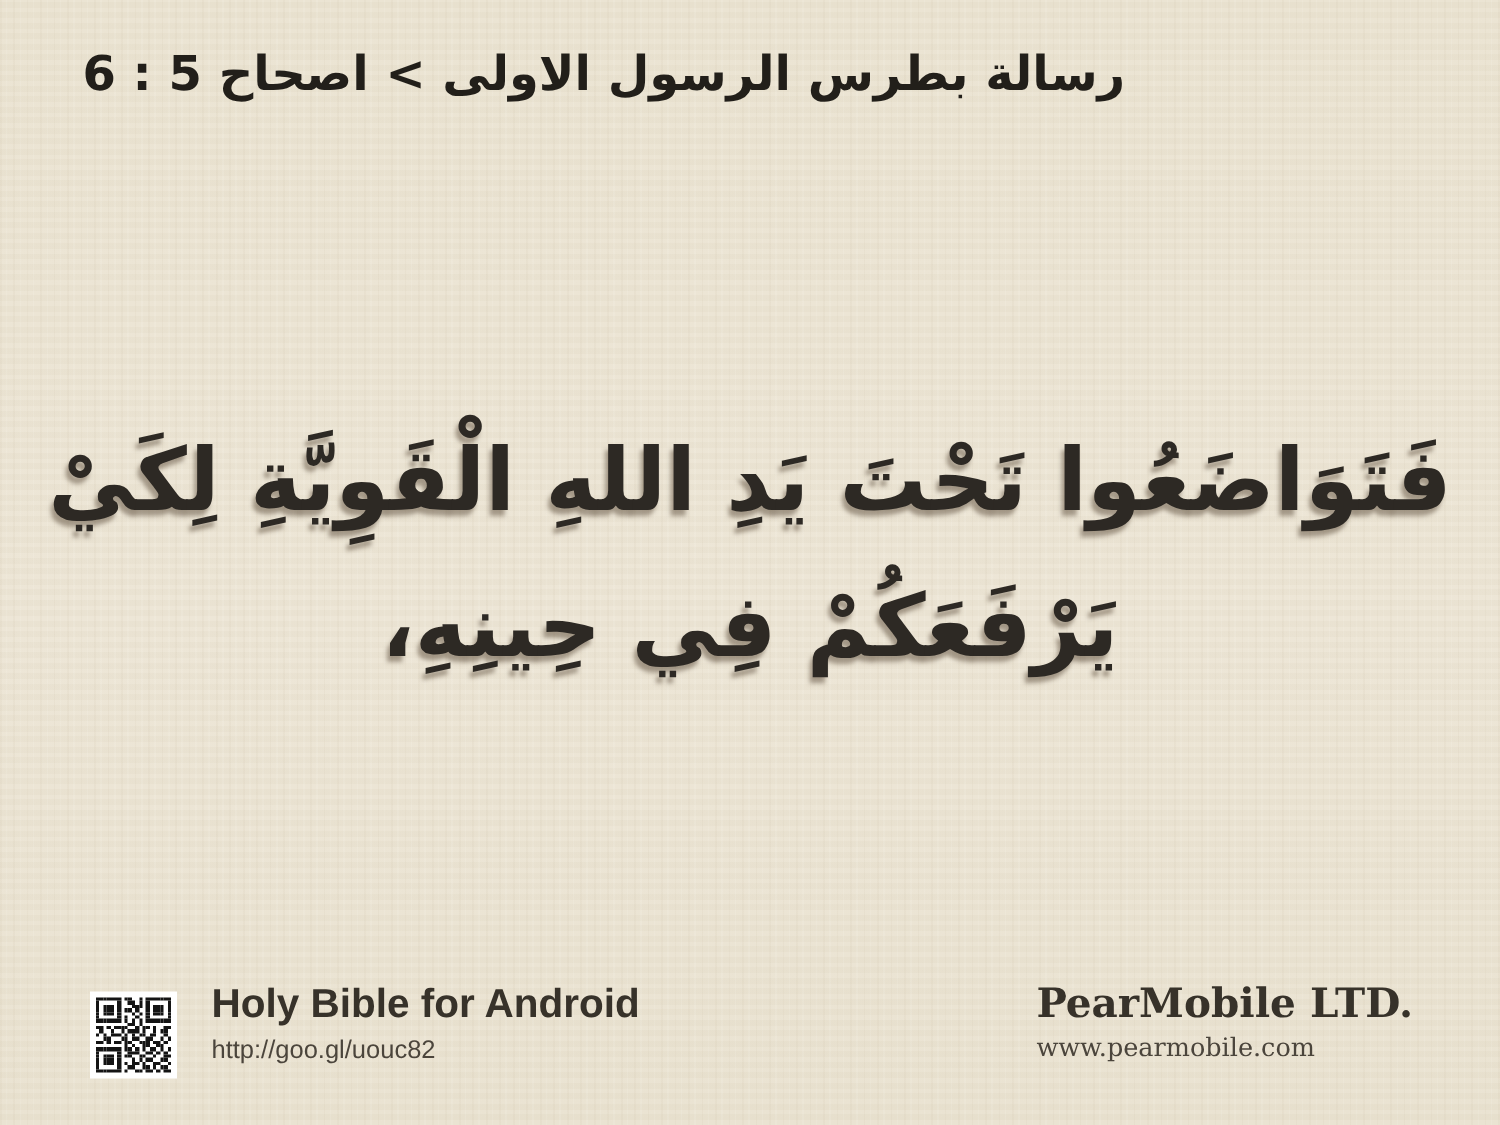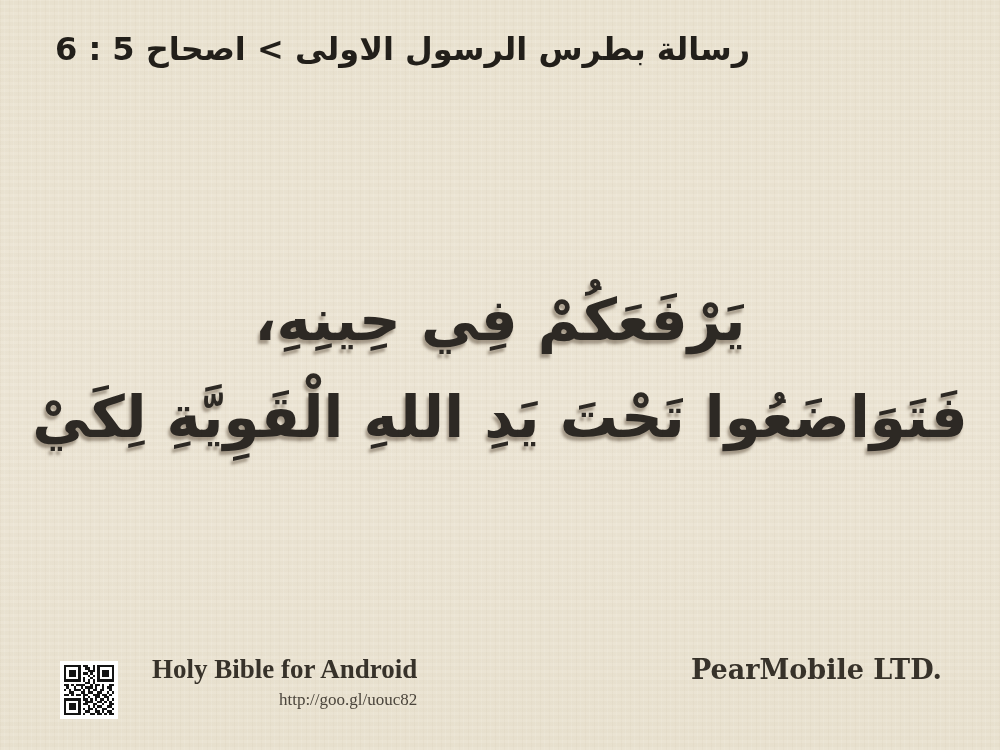--- a/index.html
+++ b/index.html
@@ -70,24 +70,24 @@
     padding: 4px;
     background: #ffffff;
     display: grid;
     grid-template-columns: repeat(21, 1fr);
     grid-template-rows: repeat(21, 1fr);
   }
   .qr-box .m { background: #141414; }
 
   .footer-left {
     position: absolute;
-    left: 152px;
+    left: 141px;
     top: 654px;
-    font-family: Liberation Serif, serif;
-    text-align: right;
+    font-family: Liberation Sans, sans-serif;
+    text-align: left;
   }
   .footer-right {
     position: absolute;
     right: 58px;
     top: 654px;
     font-family: "DejaVu Serif", serif;
     text-align: left;
   }
   .footer-title {
     font-size: 27px;
@@ -105,22 +105,22 @@
   }
 </style>
 </head>
 <body>
 
 <div class="card">
 
   <div class="header-ref">رسالة بطرس الرسول الاولى &gt; اصحاح 5 : 6</div>
 
   <div class="verse">
+    <div class="verse-line">فَتَوَاضَعُوا تَحْتَ يَدِ اللهِ الْقَوِيَّةِ لِكَيْ</div>
     <div class="verse-line">يَرْفَعَكُمْ فِي حِينِهِ،</div>
-    <div class="verse-line">فَتَوَاضَعُوا تَحْتَ يَدِ اللهِ الْقَوِيَّةِ لِكَيْ</div>
   </div>
 
   <div class="qr-box" id="qr">
       <div class="m"></div>
       <div class="m"></div>
       <div class="m"></div>
       <div class="m"></div>
       <div class="m"></div>
       <div class="m"></div>
       <div class="m"></div>
@@ -560,15 +560,16 @@
       <div class="m"></div>
     </div>
 
   <div class="footer-left">
     <div class="footer-title">Holy Bible for Android</div>
     <div class="footer-sub">http://goo.gl/uouc82</div>
   </div>
 
   <div class="footer-right">
     <div class="footer-title">PearMobile LTD.</div>
+    <div class="footer-sub">www.pearmobile.com</div>
   </div>
 
 </div>
 
 </body></html>

